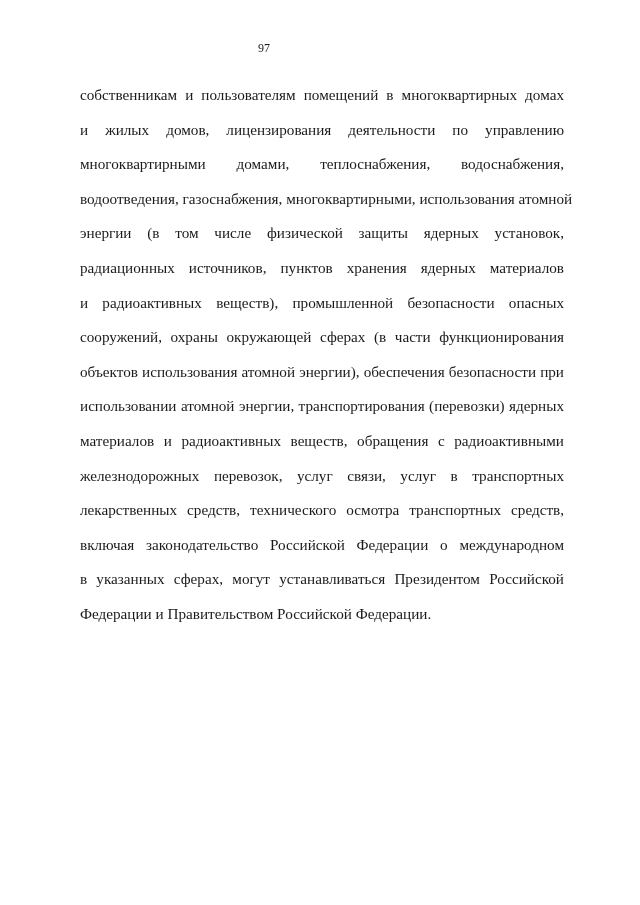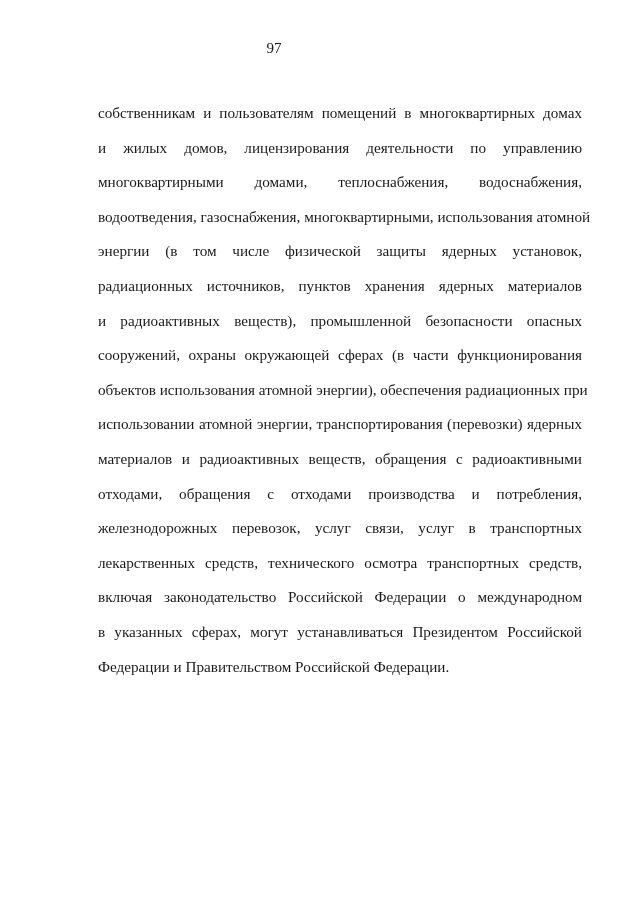--- a/index.html
+++ b/index.html
@@ -11,32 +11,32 @@
     width: 640px;
     height: 905px;
     position: relative;
     overflow: hidden;
     font-family: "Liberation Serif", "DejaVu Serif", serif;
     color: #1a1a1a;
   }
   .page-number {
     position: absolute;
     top: 38px;
-    left: 18px;
+    left: 8px;
     width: 512px;
     text-align: center;
-    font-size: 15px;
+    font-size: 12px;
     line-height: 20px;
   }
   .body-text {
     position: absolute;
     top: 84px;
     left: 80px;
     width: 484px;
-    margin: 18px;
+    margin: 0;
     padding: 0;
   }
   .line {
     display: block;
     height: 34.6px;
     line-height: 22px;
     font-size: 15.2px;
     text-align: justify;
     text-align-last: justify;
     white-space: nowrap;
@@ -53,22 +53,21 @@
 
 <div class="body-text">
   <span class="line">собственникам и пользователям помещений в многоквартирных домах</span>
   <span class="line">и жилых домов, лицензирования деятельности по управлению</span>
   <span class="line">многоквартирными домами, теплоснабжения, водоснабжения,</span>
   <span class="line">водоотведения, газоснабжения, многоквартирными, использования атомной</span>
   <span class="line">энергии (в том числе физической защиты ядерных установок,</span>
   <span class="line">радиационных источников, пунктов хранения ядерных материалов</span>
   <span class="line">и радиоактивных веществ), промышленной безопасности опасных</span>
   <span class="line">сооружений, охраны окружающей сферах (в части функционирования</span>
-  <span class="line">объектов использования атомной энергии), обеспечения радиационных при</span>
+  <span class="line">объектов использования атомной энергии), обеспечения безопасности при</span>
   <span class="line">использовании атомной энергии, транспортирования (перевозки) ядерных</span>
   <span class="line">материалов и радиоактивных веществ, обращения с радиоактивными</span>
-  <span class="line">отходами, обращения с отходами производства и потребления,</span>
   <span class="line">железнодорожных перевозок, услуг связи, услуг в транспортных</span>
   <span class="line">лекарственных средств, технического осмотра транспортных средств,</span>
   <span class="line">включая законодательство Российской Федерации о международном</span>
   <span class="line">в указанных сферах, могут устанавливаться Президентом Российской</span>
   <span class="line last">Федерации и Правительством Российской Федерации.</span>
 </div>
 
 </body></html>

